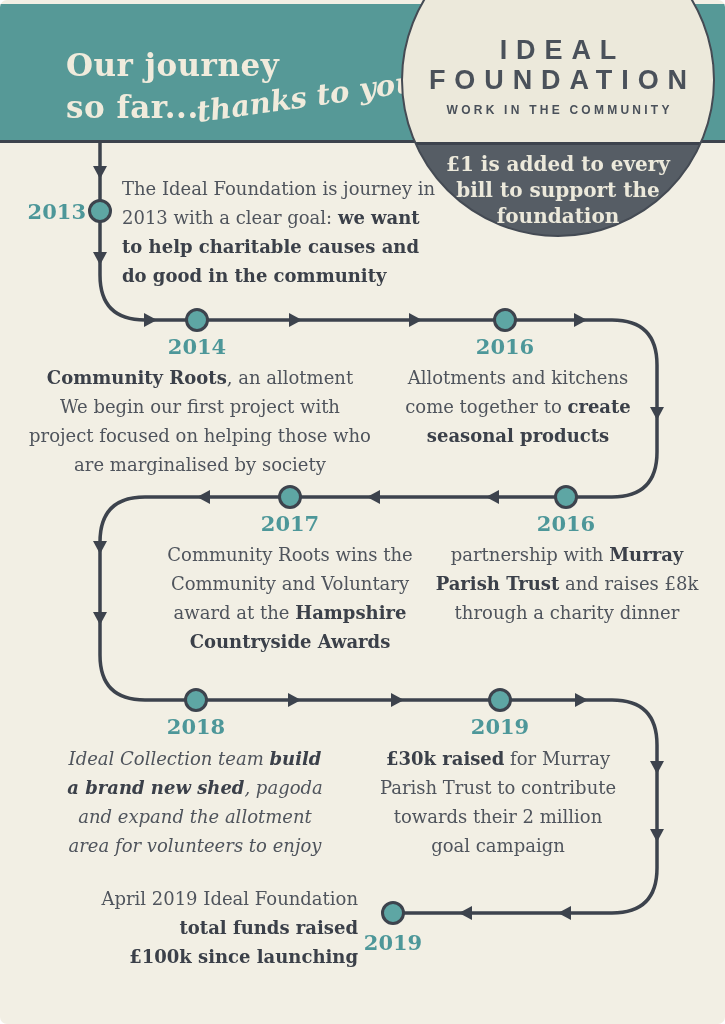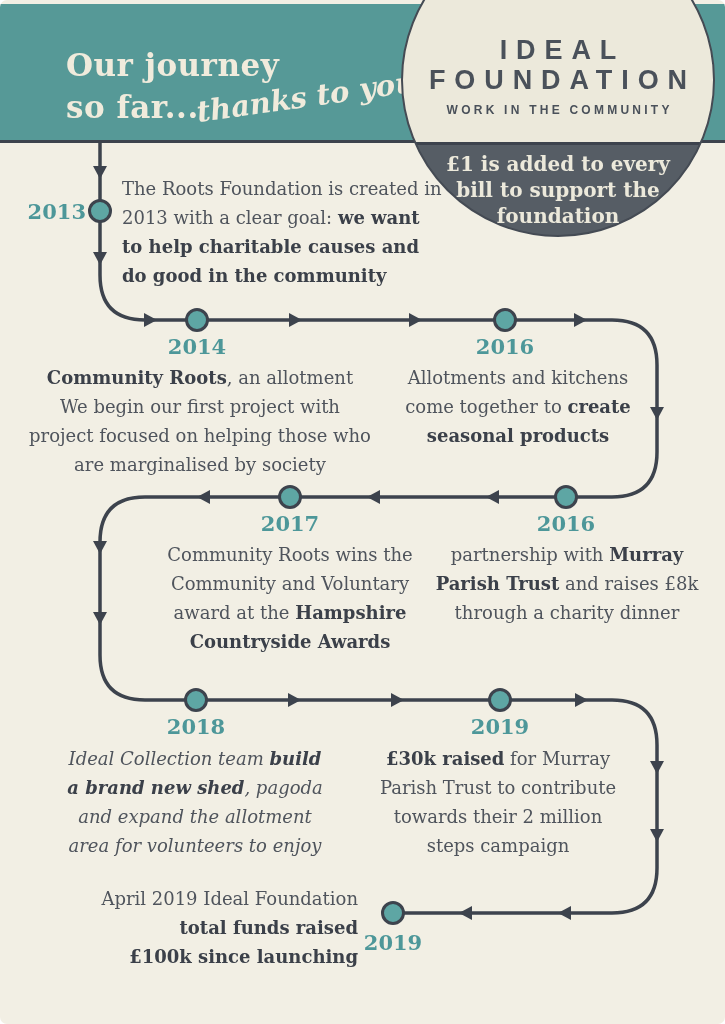--- a/index.html
+++ b/index.html
@@ -133,21 +133,21 @@
   <div class="year" style="left:0;top:199px;width:86px;text-align:right;">2013</div>
   <div class="year" style="left:152px;top:334px;">2014</div>
   <div class="year" style="left:460px;top:334px;">2016</div>
   <div class="year" style="left:245px;top:511px;">2017</div>
   <div class="year" style="left:521px;top:511px;">2016</div>
   <div class="year" style="left:151px;top:714px;">2018</div>
   <div class="year" style="left:455px;top:714px;">2019</div>
   <div class="year" style="left:348px;top:930px;">2019</div>
 
   <div class="event" style="left:122px;top:174px;">
-      <div><span>The Roots Foundation is created in</span></div>
+      <div><span>The Ideal Foundation is journey in</span></div>
       <div><span>2013 with a clear goal: </span><b>we want</b></div>
       <div><b>to help charitable causes and</b></div>
       <div><b>do good in the community</b></div>
     </div>
   <div class="event center" style="left:200px;top:363px;">
       <div><b>Community Roots</b><span>, an allotment</span></div>
       <div><span>We begin our first project with</span></div>
       <div><span>project focused on helping those who</span></div>
       <div><span>are marginalised by society</span></div>
     </div>
@@ -170,21 +170,21 @@
   <div class="event center" style="left:195px;top:744px;font-style:italic;">
       <div><span>Ideal Collection team </span><b>build</b></div>
       <div><b>a brand new shed</b><span>, pagoda</span></div>
       <div><span>and expand the allotment</span></div>
       <div><span>area for volunteers to enjoy</span></div>
     </div>
   <div class="event center" style="left:498px;top:744px;">
       <div><b>£30k raised</b><span> for Murray</span></div>
       <div><span>Parish Trust to contribute</span></div>
       <div><span>towards their 2 million</span></div>
-      <div><span>steps campaign</span></div>
+      <div><span>goal campaign</span></div>
     </div>
   <div class="event right" style="right:367px;top:884px;">
       <div><span>April 2019 Ideal Foundation</span></div>
       <div><b>total funds raised</b></div>
       <div><b>£100k since launching</b></div>
     </div>
 
 </div>
 
 </body></html>

